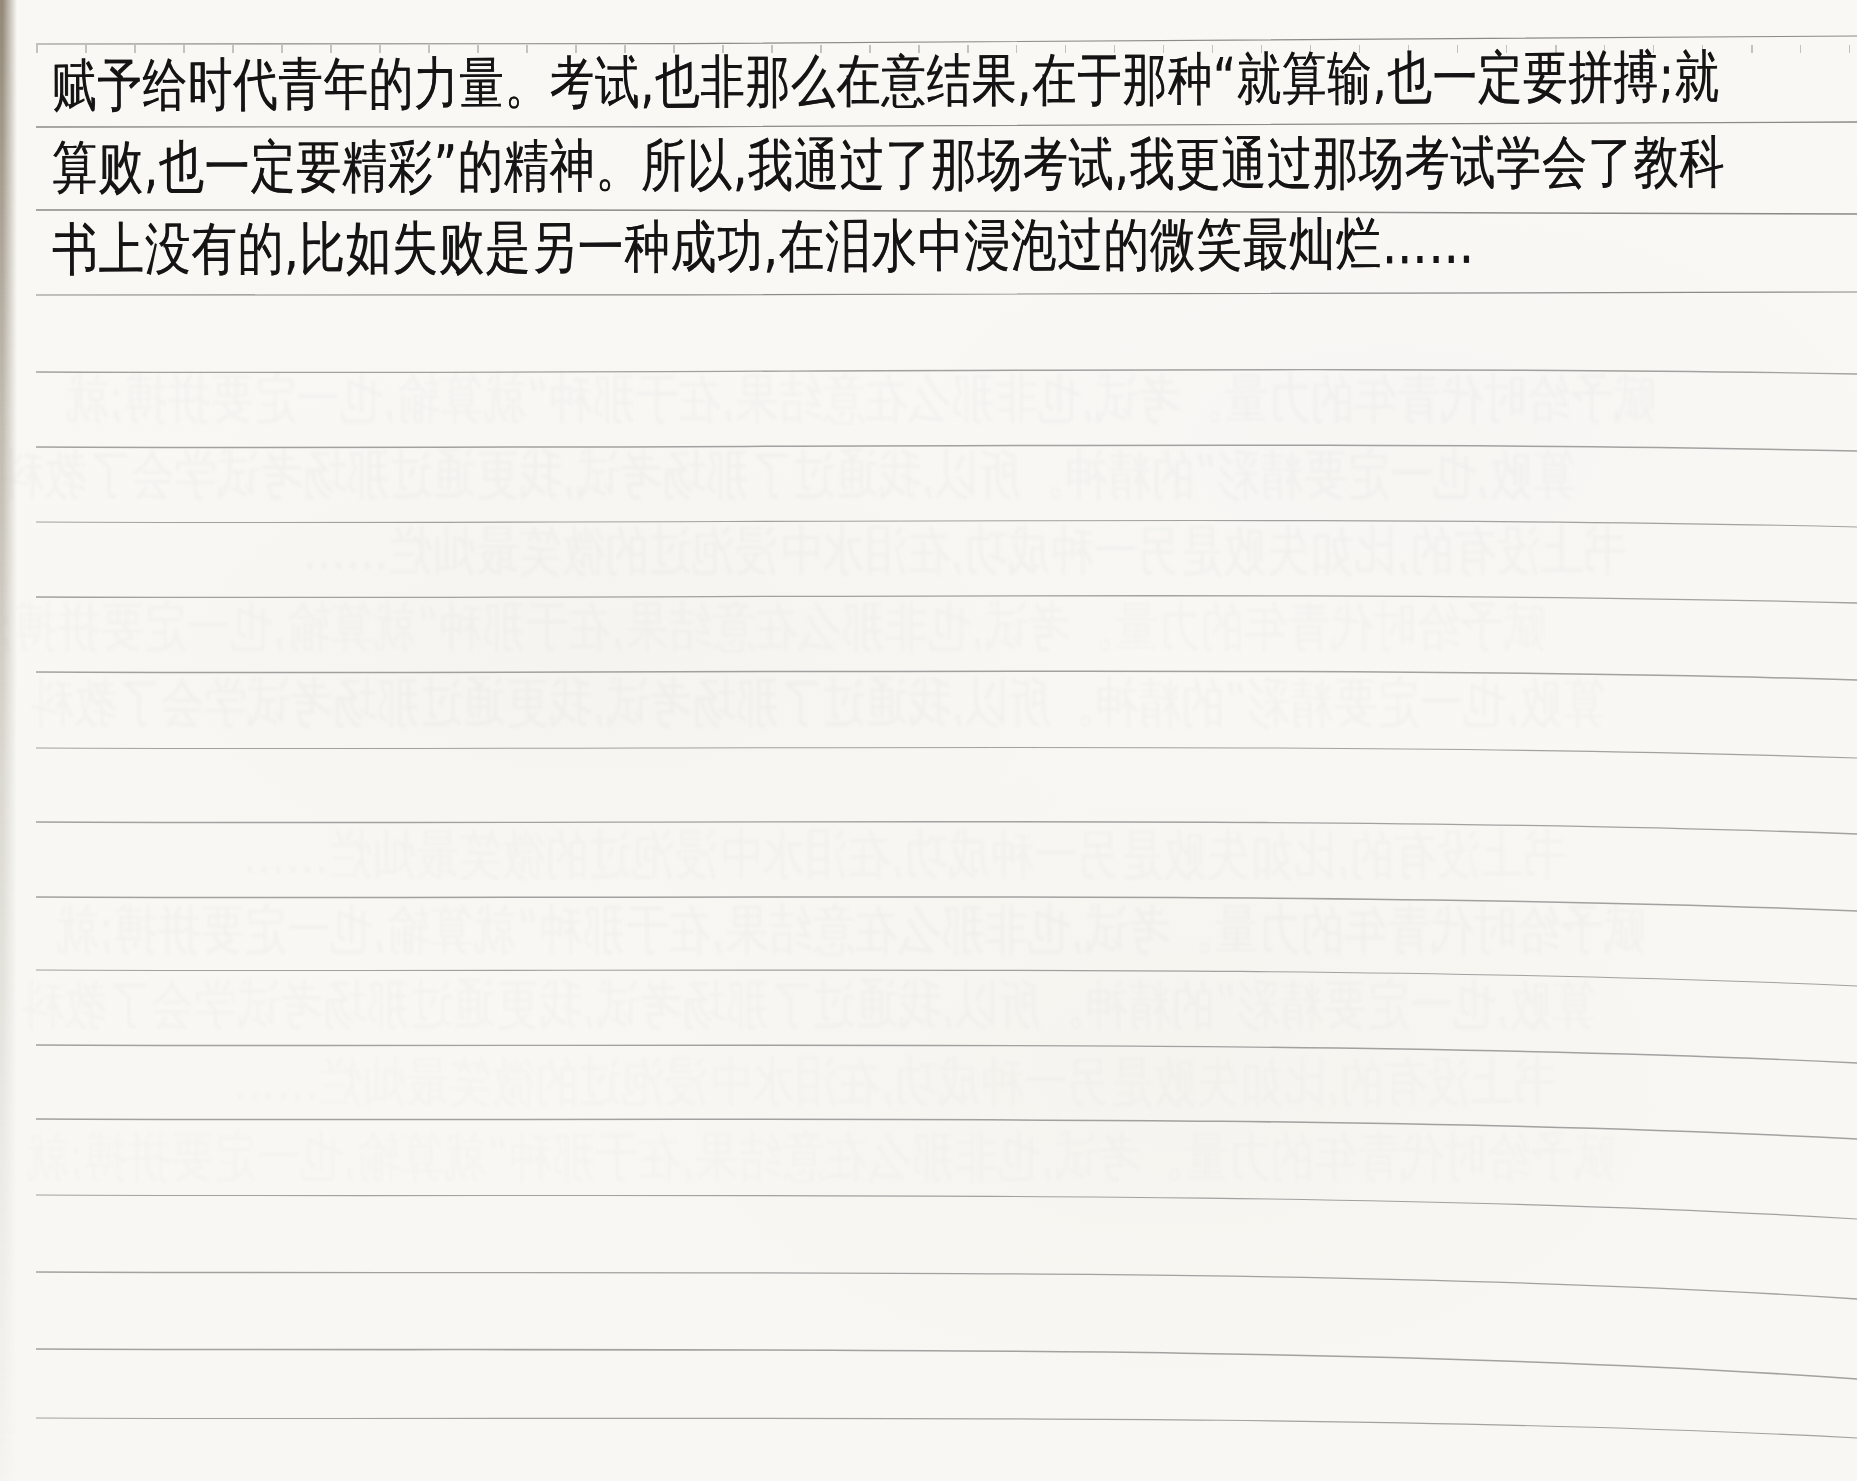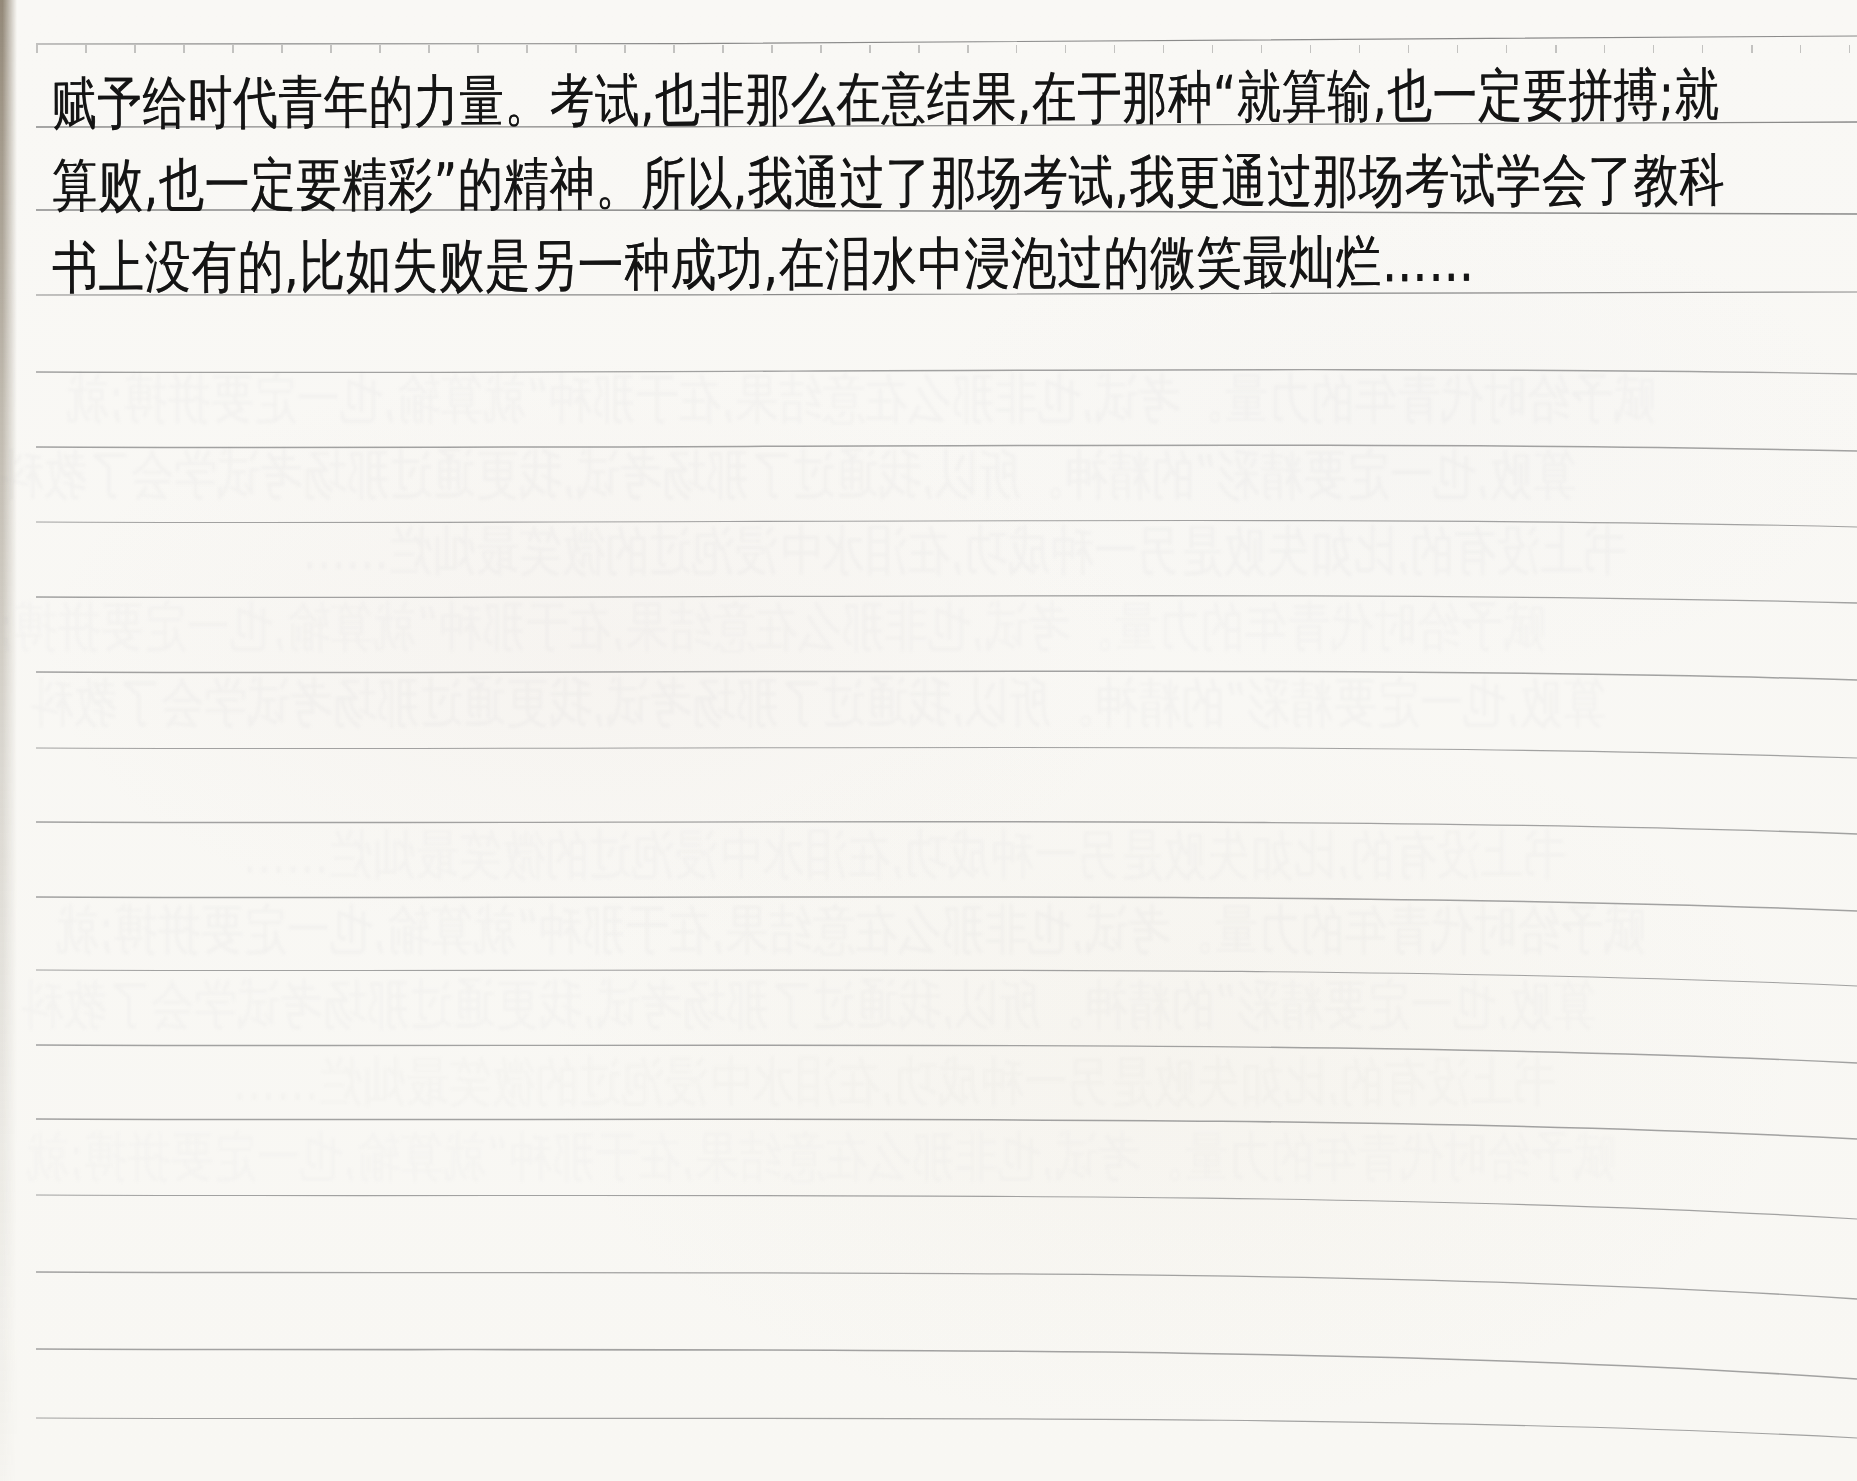--- a/index.html
+++ b/index.html
@@ -56,21 +56,21 @@
   }
   .ghost-row {
     position: absolute;
     white-space: nowrap;
     font-size: 54px;
     line-height: 1;
     color: #8c8ea0;
     transform-origin: 920px center;
   }
   
-  .handwriting { position: absolute; inset: 0; margin-top: 18px; }
+  .handwriting { position: absolute; inset: 0; }
   .hw-line {
     position: absolute;
     left: 52px;
     white-space: nowrap;
     font-size: 57px;
     line-height: 1;
     color: #141414;
     letter-spacing: 1px;
     text-shadow: 0.5px 0 0 rgba(20,20,20,0.85);
     transform-origin: left center;

